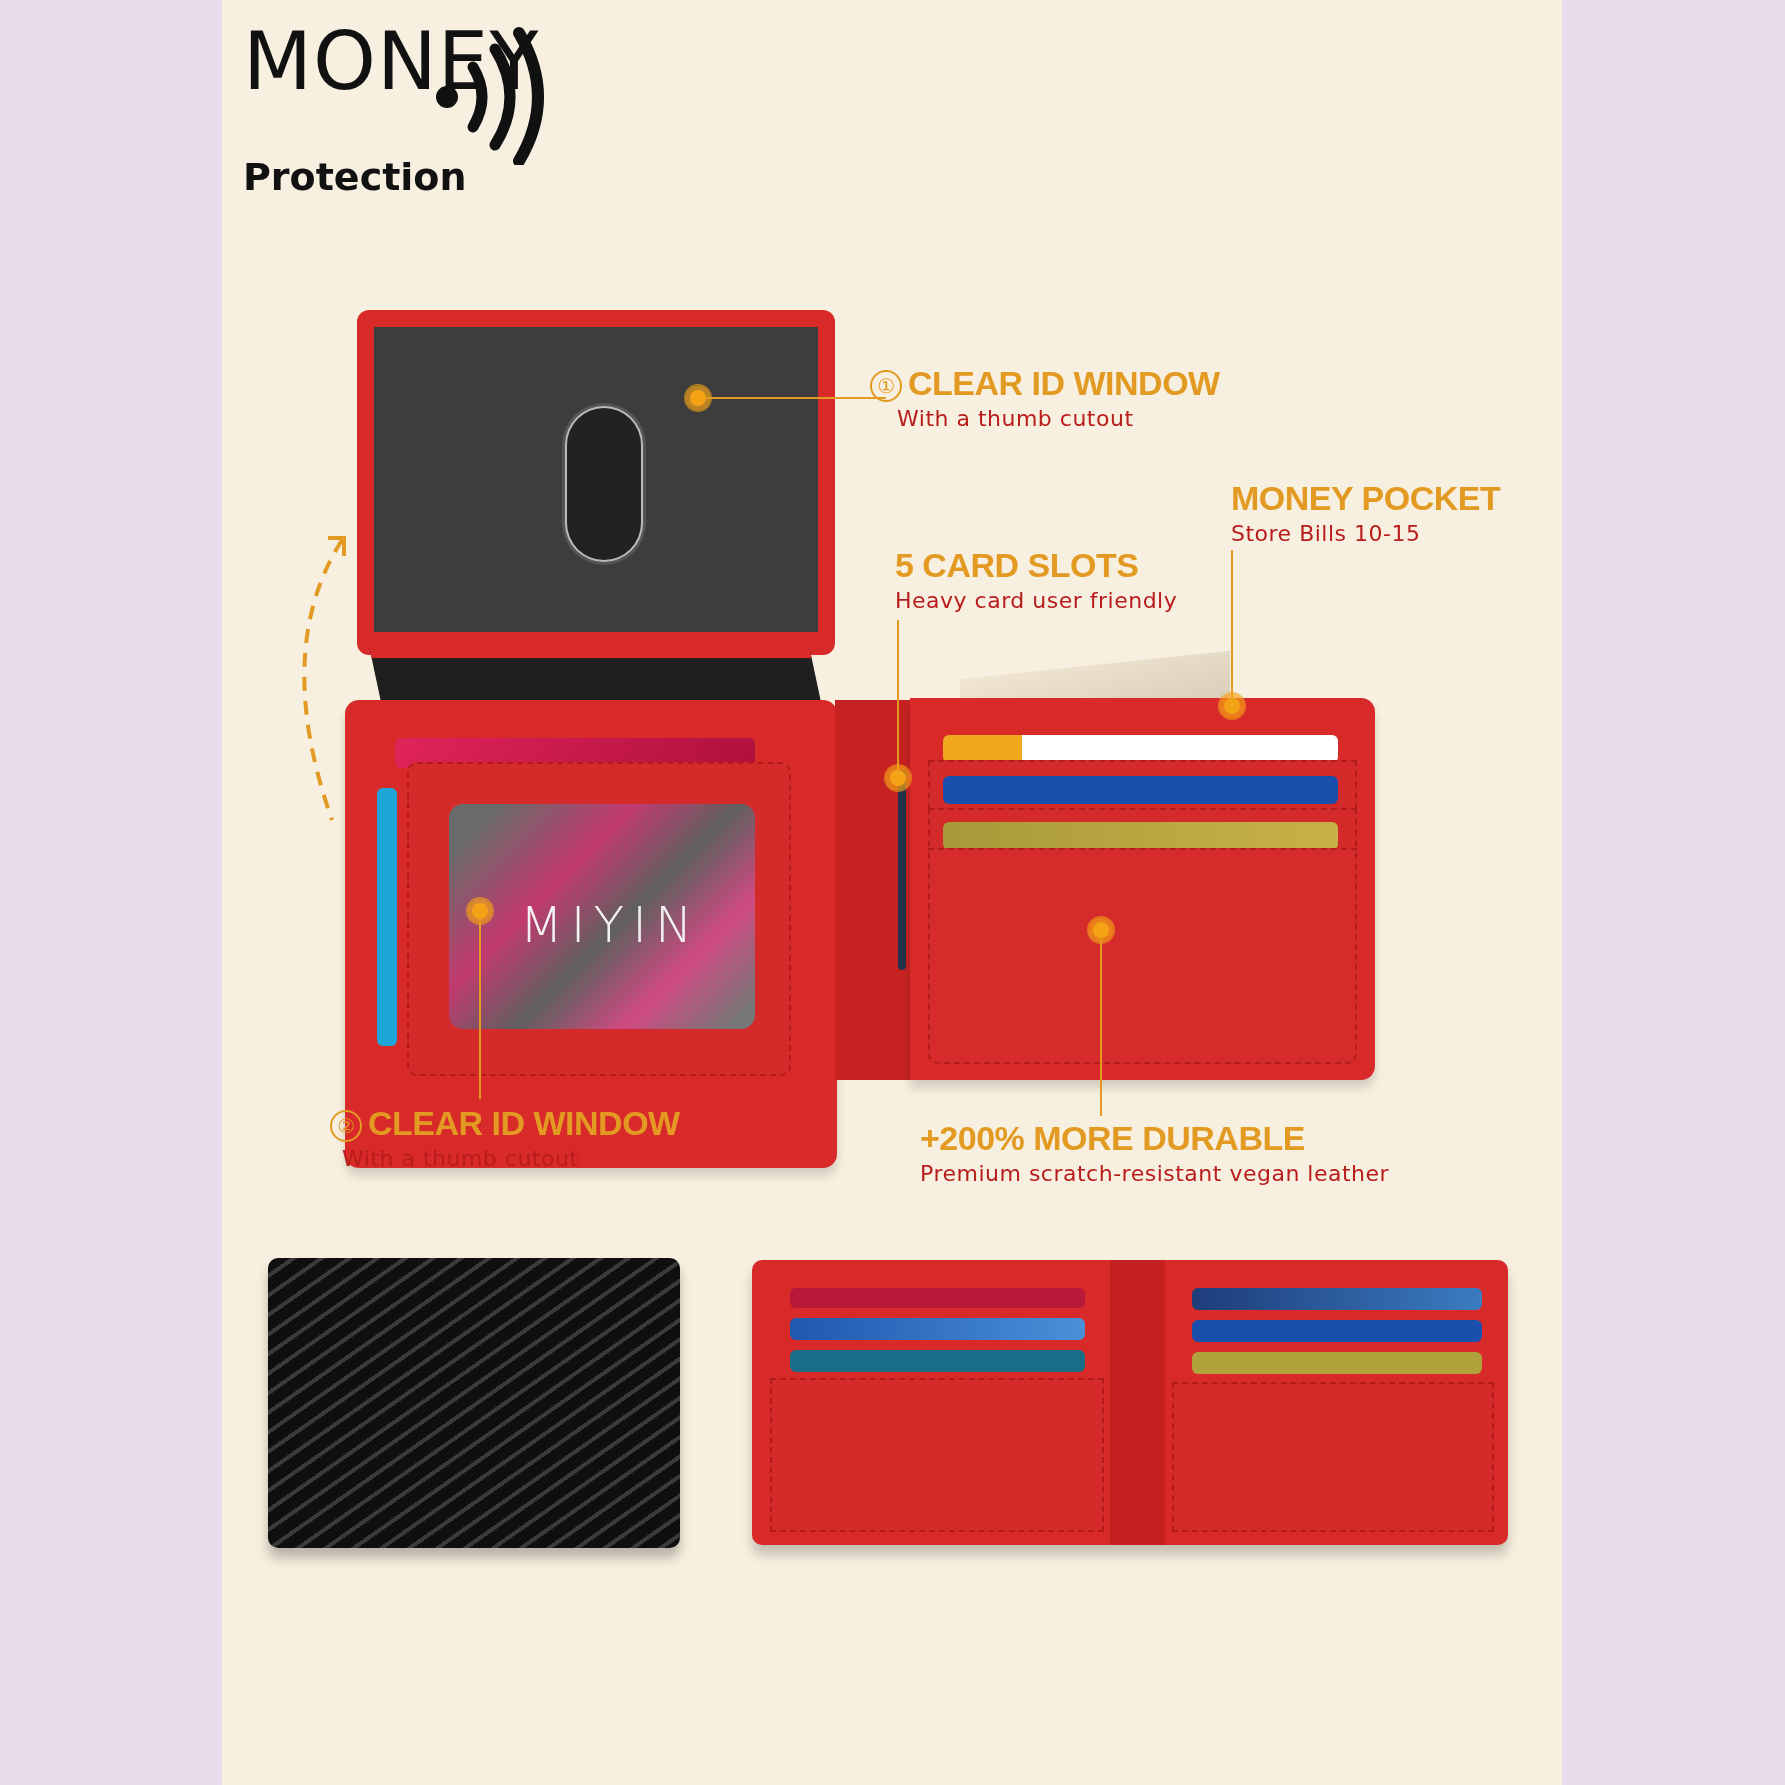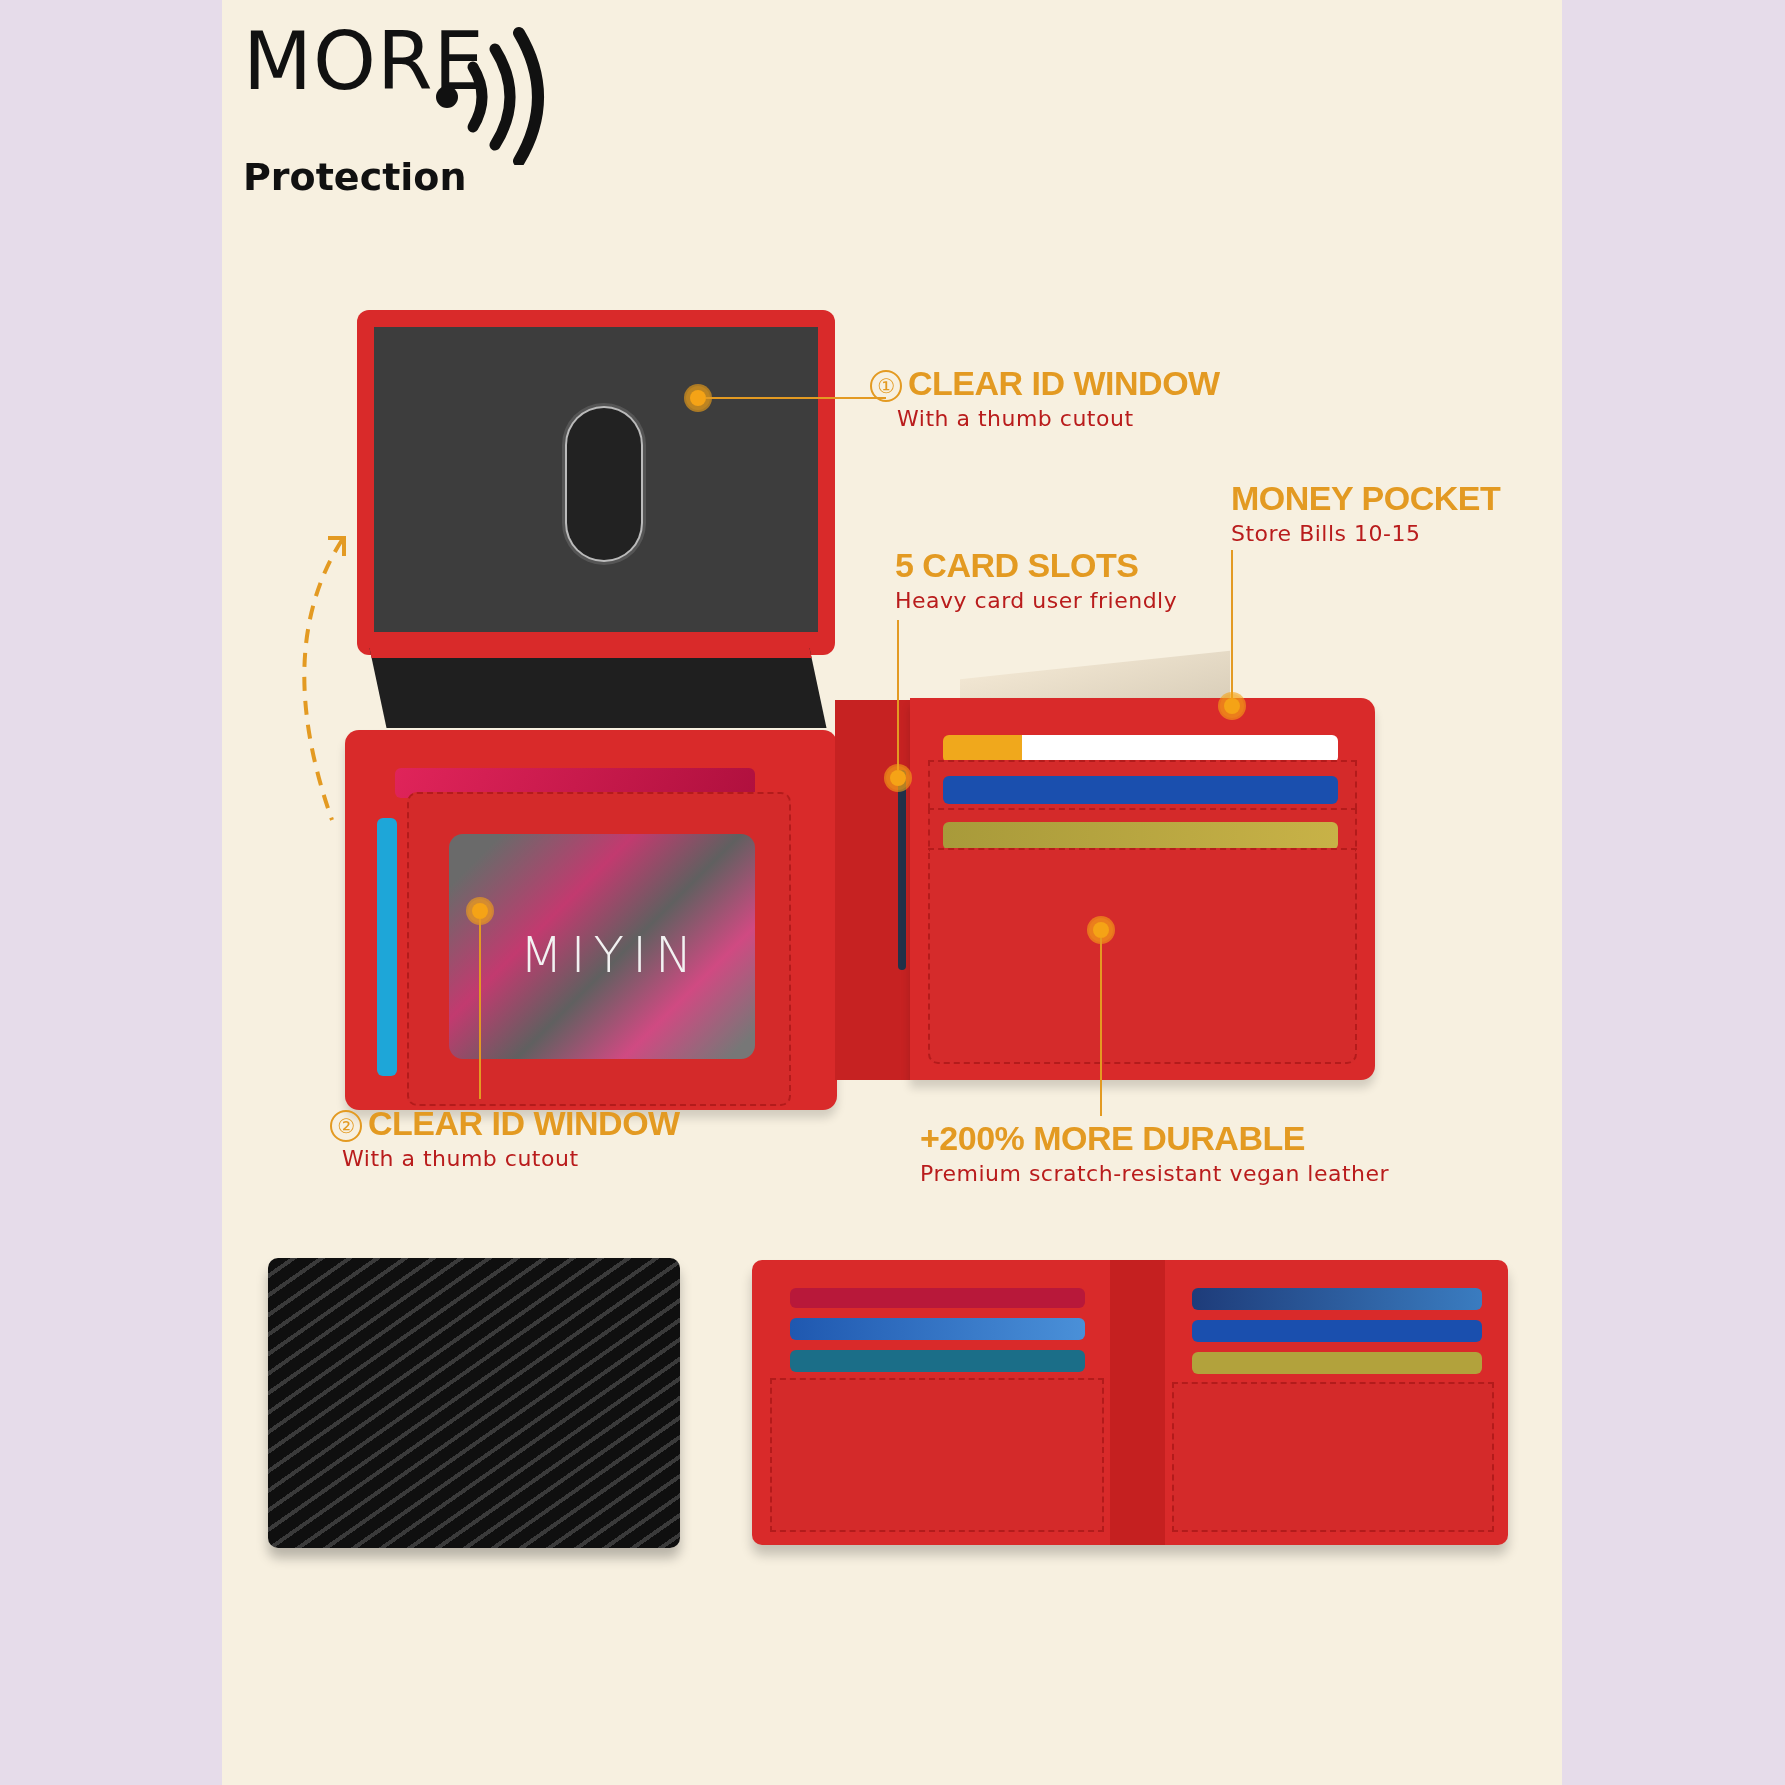--- a/index.html
+++ b/index.html
@@ -16,21 +16,21 @@
   .red { background:#d92a2a; }
   .stitch { border:2px dashed rgba(140,10,10,0.45); }
   .card { position:absolute; border-radius:6px; }
 </style>
 </head>
 <body>
 
 <div class="panel"></div>
 
 <div class="abs rfid-title">
-  <span>MORE</span>
+  <span>MONEY</span>
 </div>
 <svg class="abs" style="left:425px;top:25px" width="130" height="140">
   <circle cx="22" cy="72" r="11" fill="#111"></circle>
   <path d="M48 42 Q66 72 48 102" stroke="#111" stroke-width="11" fill="none" stroke-linecap="round"></path>
   <path d="M70 24 Q100 72 70 120" stroke="#111" stroke-width="11" fill="none" stroke-linecap="round"></path>
   <path d="M94 8 Q132 72 94 136" stroke="#111" stroke-width="12" fill="none" stroke-linecap="round"></path>
 </svg>
 <div class="abs rfid-sub">Protection</div>
 
 <svg class="abs" style="left:262px;top:530px" width="90" height="300">
@@ -38,21 +38,21 @@
   <path d="M66 8 L82 8 L82 26" stroke="#e39a22" stroke-width="4" fill="none"></path>
 </svg>
 
 <div class="abs red" style="left:357px;top:310px;width:478px;height:345px;border-radius:12px;">
   <div class="abs" style="left:17px;top:17px;width:444px;height:305px;background:#3d3d3d;"></div>
   <div class="abs" style="left:210px;top:98px;width:74px;height:152px;border-radius:37px;background:#222;box-shadow:0 0 0 2px #bbb, 0 0 0 5px #555;"></div>
 </div>
 
 <div class="abs" style="left:378px;top:648px;width:440px;height:70px;background:#1f1f1f;transform:skewX(12deg);border-top:10px solid #d92a2a;"></div>
 
-<div class="abs red" style="left:345px;top:700px;width:492px;height:380px;border-radius:14px;box-shadow:0 8px 10px rgba(0,0,0,0.15);margin-top:30px;">
+<div class="abs red" style="left:345px;top:700px;width:492px;height:468px;border-radius:14px;box-shadow:0 8px 10px rgba(0,0,0,0.15);">
   <div class="card" style="left:50px;top:38px;width:360px;height:30px;background:linear-gradient(120deg,#e0245a,#b0103e);"></div>
   <div class="card" style="left:32px;top:88px;width:20px;height:258px;background:#1ea6d8;"></div>
   <div class="abs stitch" style="left:62px;top:62px;width:380px;height:310px;border-radius:10px;background:#d42a2a;"></div>
   <div class="abs" style="left:104px;top:104px;width:306px;height:225px;border-radius:14px;background:linear-gradient(135deg,#6a6a6a 10%,#c23a6f 35%,#606060 55%,#d04a82 75%,#777 95%);"></div>
   <div class="abs" style="left:140px;top:196px;width:250px;text-align:center;color:#f2f2f2;font-size:50px;letter-spacing:8px;font-family:'DejaVu Sans',sans-serif;font-weight:300;">MIYIN</div>
 </div>
 
 <div class="abs" style="left:835px;top:700px;width:80px;height:380px;background:#c62222;"></div>
 <div class="abs" style="left:898px;top:770px;width:8px;height:200px;background:#22324a;border-radius:4px;"></div>
 

